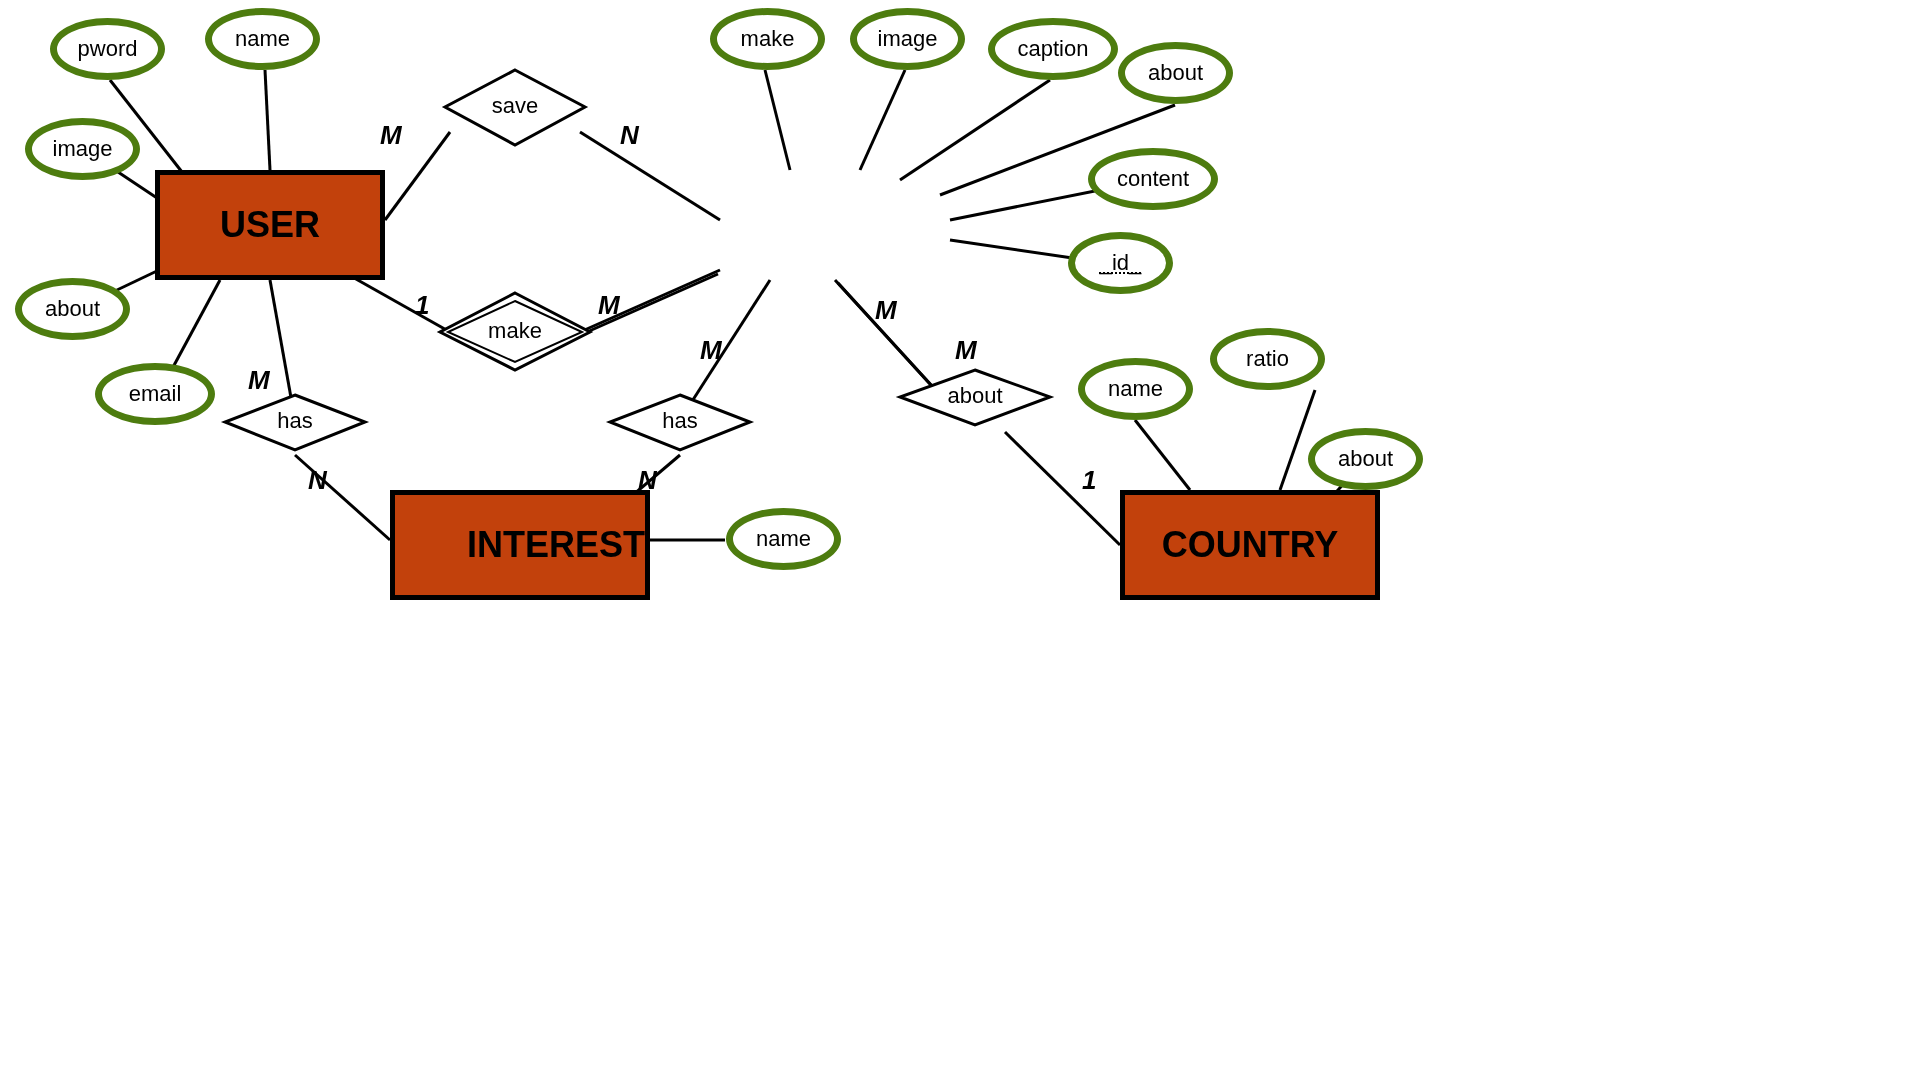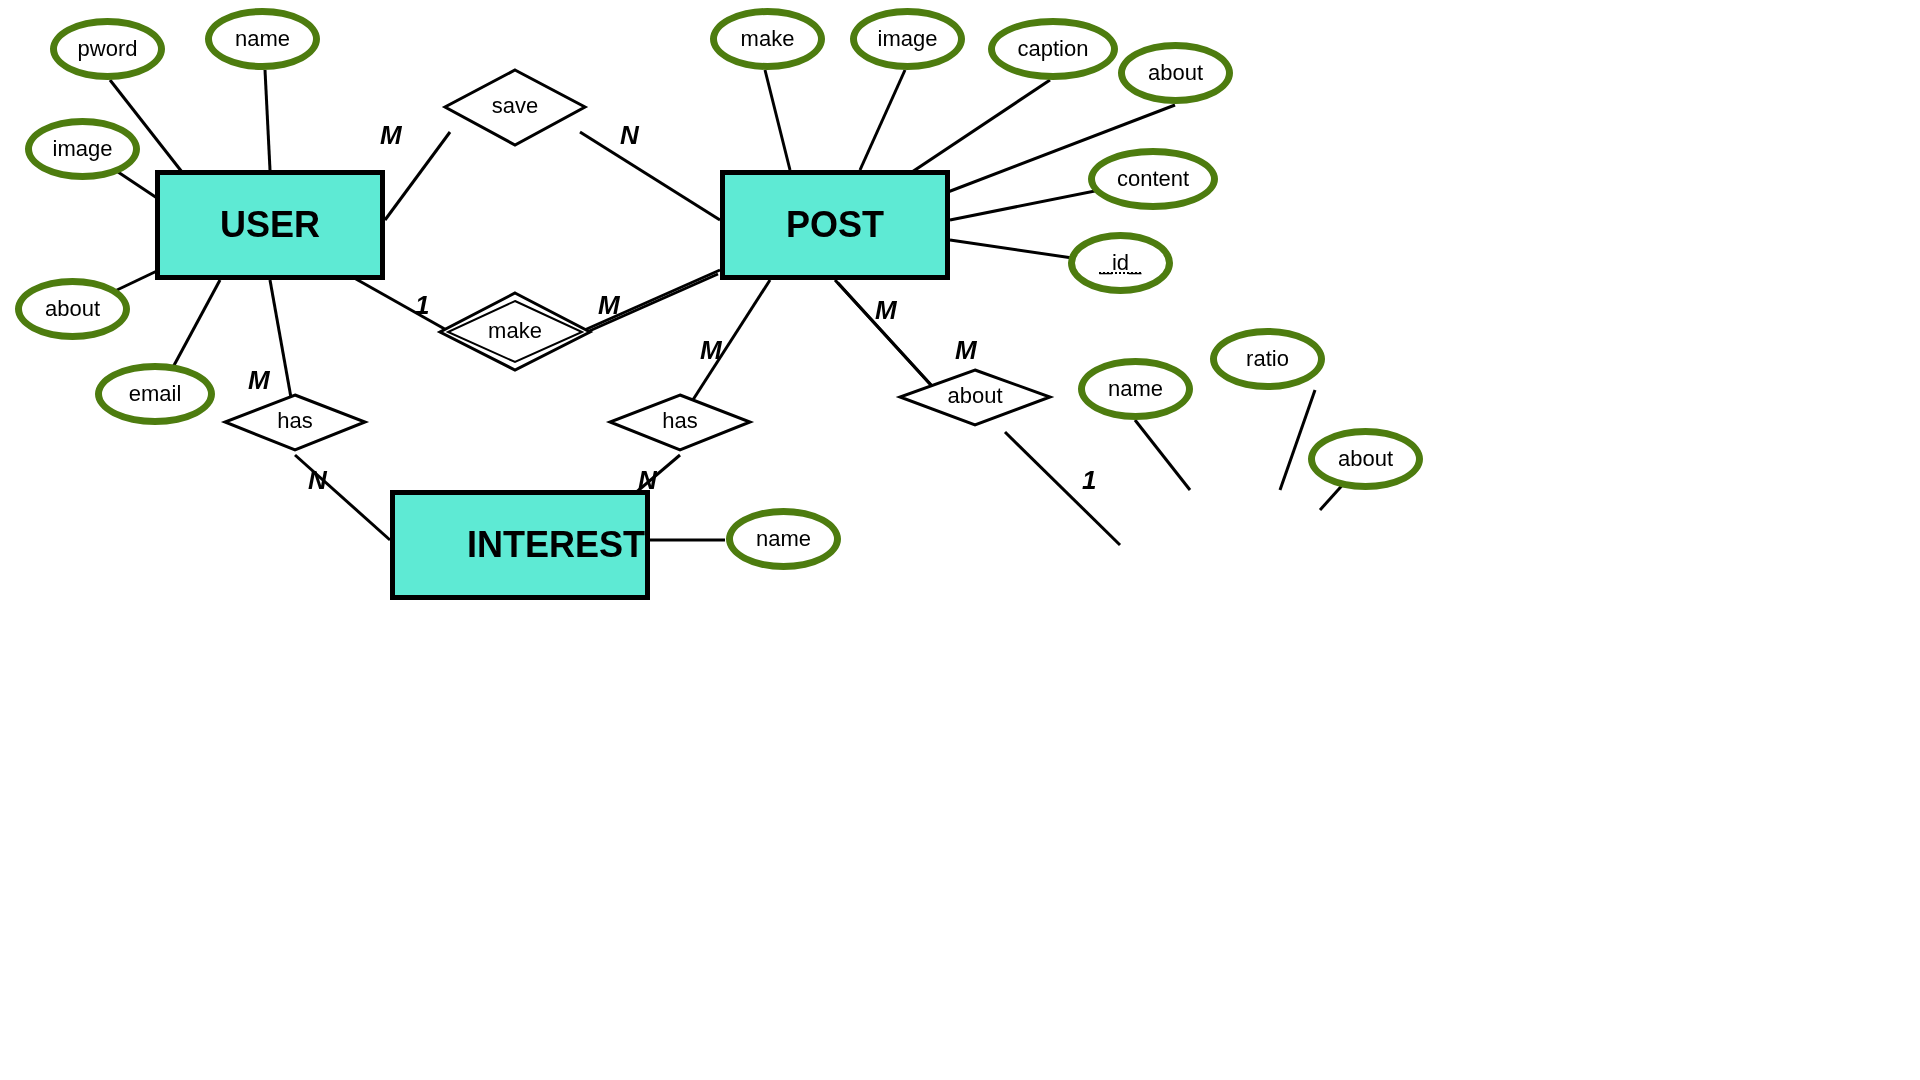--- a/index.html
+++ b/index.html
@@ -17,21 +17,21 @@
     }
     svg {
       position: absolute;
       top: 0; left: 0;
       width: 1920px;
       height: 1080px;
     }
     .entity {
       position: absolute;
       border: 5px solid #000;
-      background: #5eead4;
+      background: #c2410c;
       display: flex;
       align-items: center;
       justify-content: center;
       font-weight: bold;
       font-size: 36px;
     }
     .attribute {
       position: absolute;
       border: 7px solid #4d7c0f;
       border-radius: 50%;
@@ -112,25 +112,25 @@
     <line x1="1135" y1="420" x2="1190" y2="490" stroke="#000" stroke-width="3"></line>
 
     <line x1="1315" y1="390" x2="1280" y2="490" stroke="#000" stroke-width="3"></line>
 
     <line x1="1365" y1="460" x2="1320" y2="510" stroke="#000" stroke-width="3"></line>
   </svg>
 
   <div class="entity" style="left:155px; top:170px; width:230px; height:110px;">
     <span>USER</span>
   </div>
-  <div class="entity" style="left:720px; top:170px; width:230px; height:110px;">
-    <span>POST</span>
-  </div>
   <div class="entity" style="left:390px; top:490px; width:260px; height:110px;justify-content:flex-end;">
     <span>INTEREST</span>
+  </div>
+  <div class="entity" style="left:1120px; top:490px; width:260px; height:110px;">
+    <span>COUNTRY</span>
   </div>
 
   <div class="attribute" style="left:50px; top:18px; width:115px; height:62px;">
     <span>pword</span>
   </div>
   <div class="attribute" style="left:205px; top:8px; width:115px; height:62px;">
     <span>name</span>
   </div>
   <div class="attribute" style="left:25px; top:118px; width:115px; height:62px;">
     <span>image</span>

